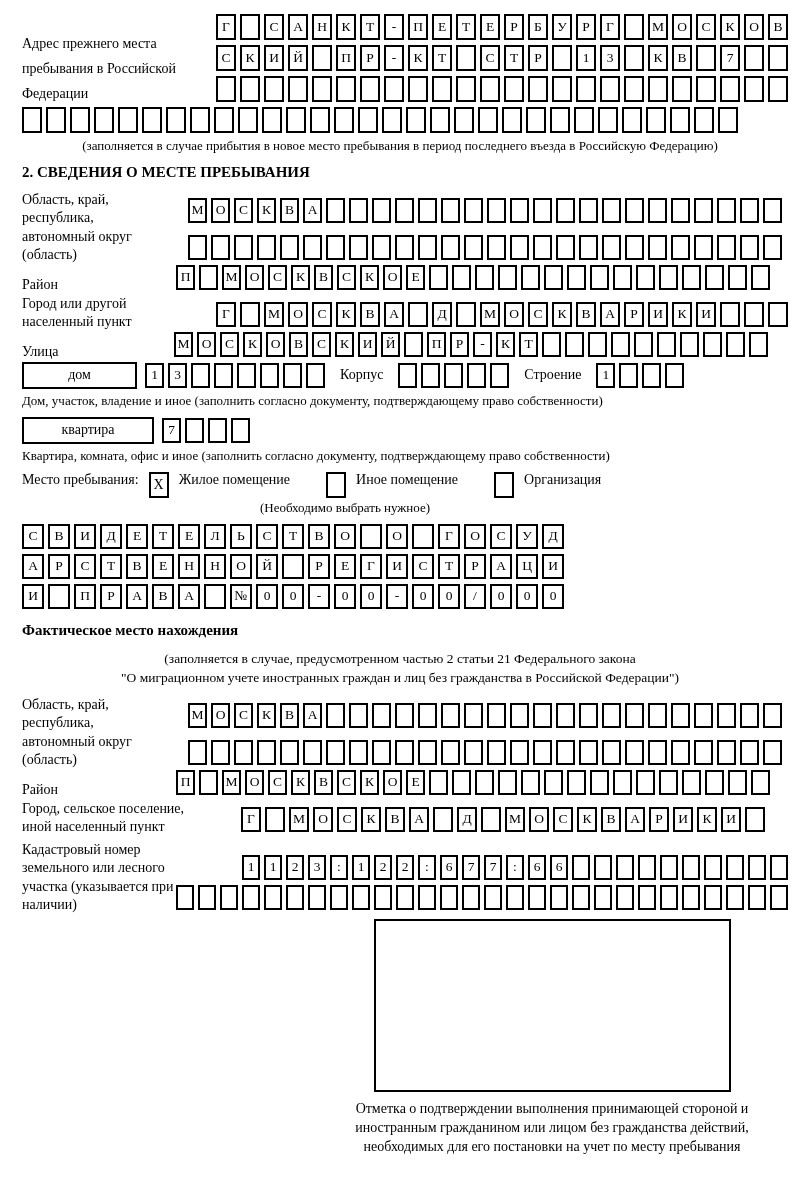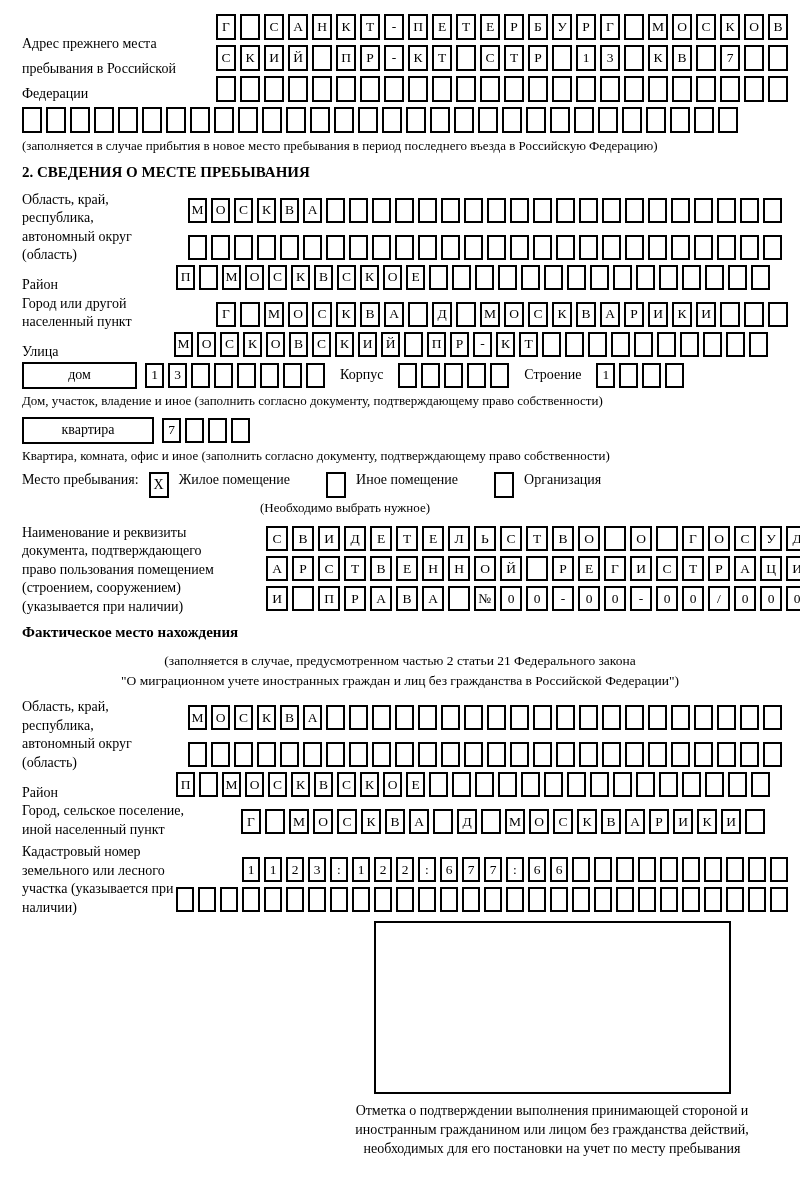--- a/index.html
+++ b/index.html
@@ -16,21 +16,21 @@
   .cells{display:flex; gap:4px; margin-bottom:5px;}
   .cell{width:19px; height:25px; border:2px solid #000; box-sizing:border-box;
         display:flex; align-items:center; justify-content:center;
         font-size:13.5px; font-family:"Liberation Serif", serif;}
   .cells.s1 .cell{width:20px; height:26px;}
   .cells.doc .cell{width:22px;}
   .cells.city24 .cell{width:20px;}
   .cells.kad .cell{width:18px;}
 
   .sec1-label{width:158px; line-height:1.78;}
-  .note{font-size:13px; margin:2px 0 10px 0;}
+  .note{font-size:13px; text-align:center; margin:2px 0 10px 0;}
   .note.left{text-align:left; margin:0 0 8px 0;}
   .sec-title{font-size:15px; font-weight:bold; margin:6px 0 10px 0;}
 
   .gap12{row-gap:7px;}
   .wide-box{border:2px solid #000; box-sizing:border-box; height:27px;
         display:flex; align-items:center; justify-content:center; font-size:14px;}
   .inline-row{display:flex; align-items:center; margin-bottom:4px;}
   .inline-label{font-size:14px; padding:0 15px;}
 
   .checkbox{width:20px; height:26px; border:2px solid #000; box-sizing:border-box;
@@ -377,21 +377,20 @@
     <div class="stay-gap"></div>
     <div class="checkbox"></div>
     <span>Иное помещение</span>
     <div class="stay-gap"></div>
     <div class="checkbox"></div>
     <span>Организация</span>
   </div>
   <div class="note left" style="margin-left:238px">(Необходимо выбрать нужное)</div>
 
   <div class="field">
-    <div class="flabel" style="width:198px; padding-right:10px">Наименование и реквизиты документа, подтверждающего право пользования помещением (строением, сооружением) (указывается при наличии)</div>
     <div class="rows">
       <div class="cells doc">
           <div class="cell">С</div>
           <div class="cell">В</div>
           <div class="cell">И</div>
           <div class="cell">Д</div>
           <div class="cell">Е</div>
           <div class="cell">Т</div>
           <div class="cell">Е</div>
           <div class="cell">Л</div>

